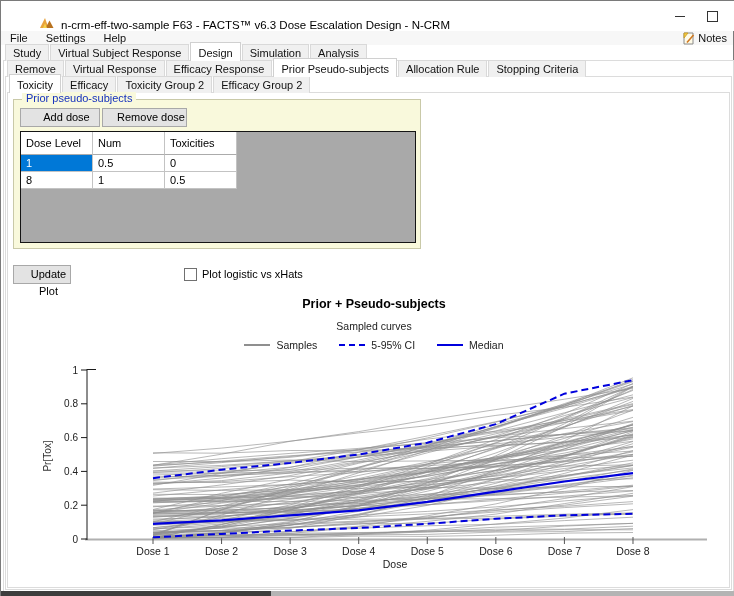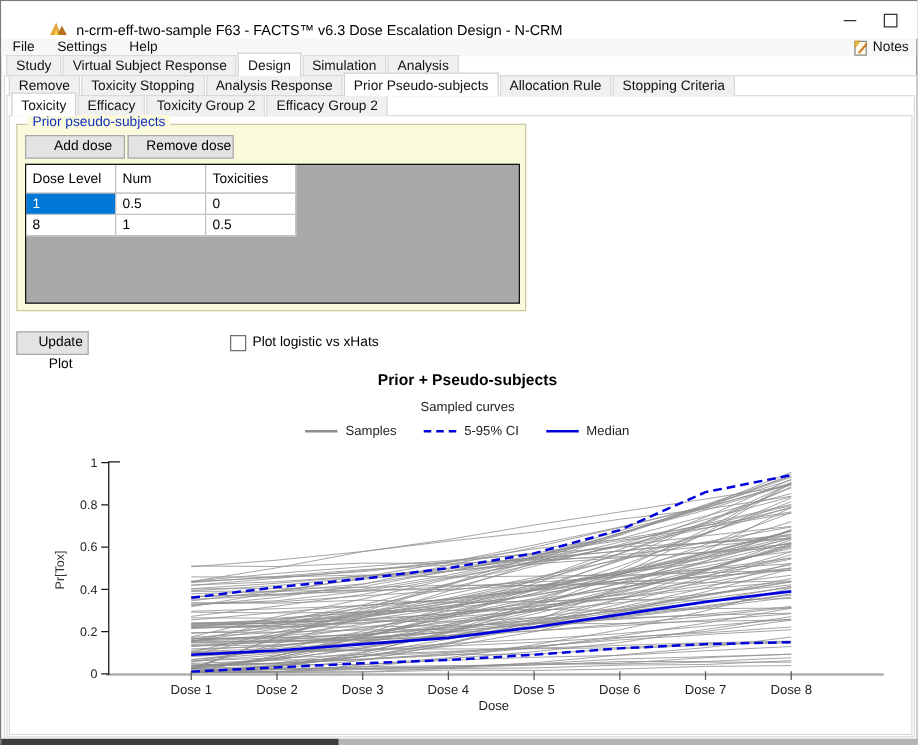--- a/index.html
+++ b/index.html
@@ -107,22 +107,22 @@
 
   <div id="tabs-l1" class="abs tabrow" style="left:4px;top:43px;">
       <div class="tab">Study</div>
       <div class="tab">Virtual Subject Response</div>
       <div class="tab active">Design</div>
       <div class="tab">Simulation</div>
       <div class="tab">Analysis</div>
     </div>
   <div id="tabs-l2" class="abs tabrow" style="left:6px;top:59px;">
       <div class="tab">Remove</div>
-      <div class="tab">Toxicity Stopping</div>
-      <div class="tab">Analysis Response</div>
+      <div class="tab">Virtual Response</div>
+      <div class="tab">Efficacy Response</div>
       <div class="tab active">Prior Pseudo-subjects</div>
       <div class="tab">Allocation Rule</div>
       <div class="tab">Stopping Criteria</div>
     </div>
   <div id="tabs-l3" class="abs tabrow" style="left:8px;top:75px;">
       <div class="tab active">Toxicity</div>
       <div class="tab">Efficacy</div>
       <div class="tab">Toxicity Group 2</div>
       <div class="tab">Efficacy Group 2</div>
     </div>

